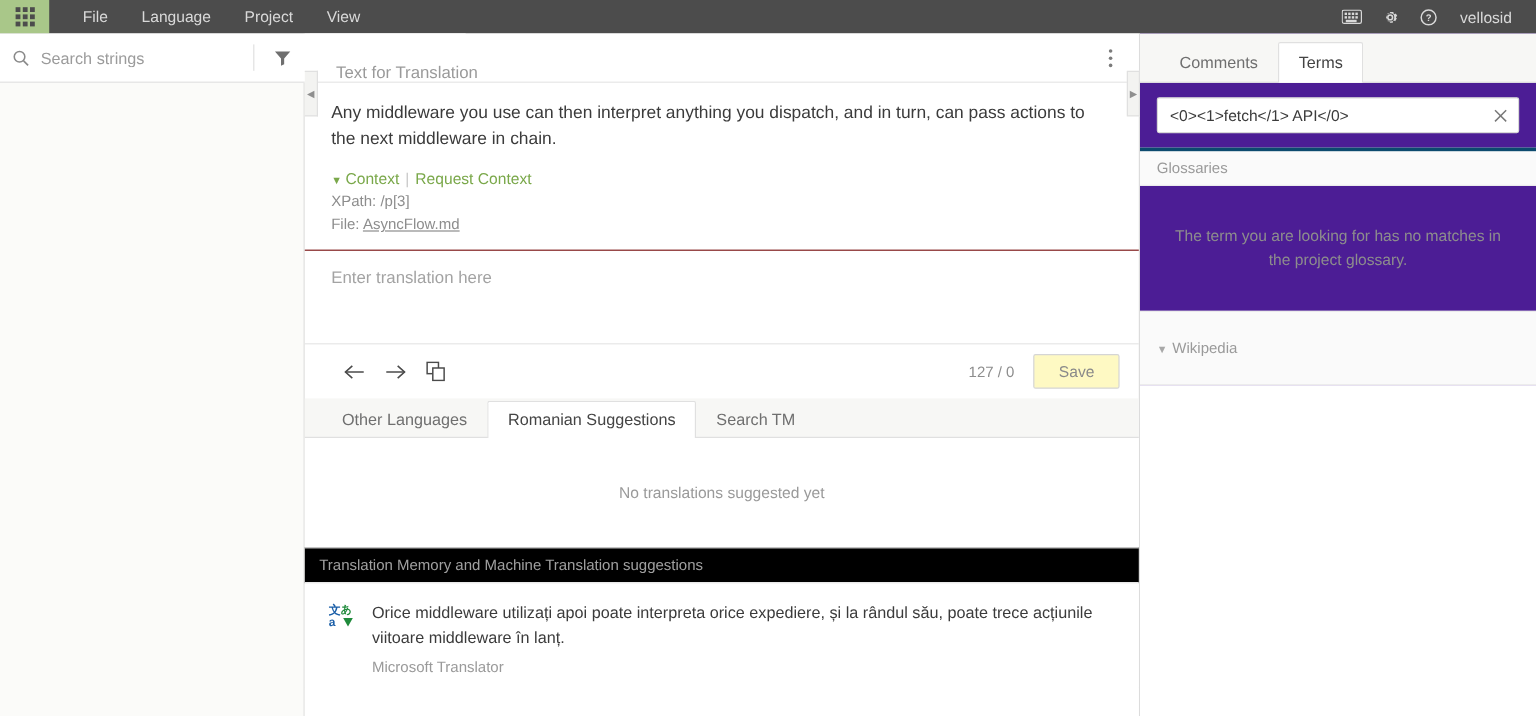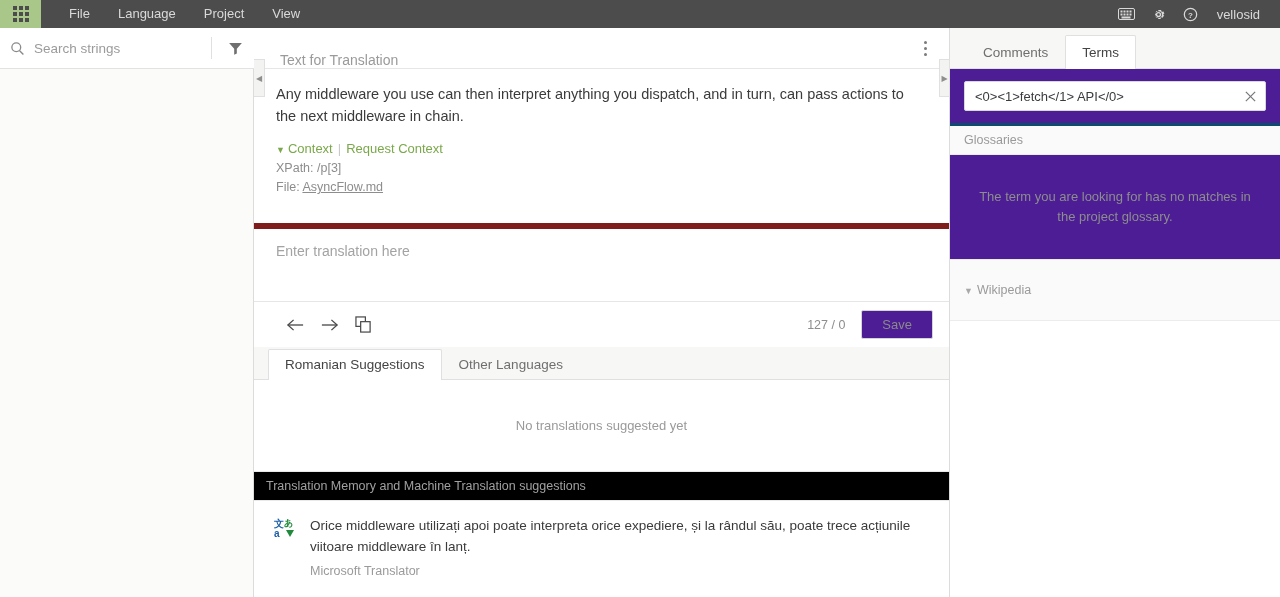--- a/index.html
+++ b/index.html
@@ -110,34 +110,34 @@
   .source-block { padding: 14px 24px 6px 12px; }
   .source-text { font-size: 14.5px; line-height: 22px; color: #3b3b3b; padding: 0 10px; }
   .context-line { padding: 14px 10px 0 10px; font-size: 13px; }
   .ctx-caret { color: #7aa84a; font-size: 9px; margin-right: 3px; }
   .ctx-link { color: #7aa84a; cursor: pointer; }
   .ctx-sep { color: #c9c9c9; margin: 0 5px; }
   .meta-line { padding: 5px 10px 0 10px; font-size: 12.5px; color: #8d8d8d; }
   .meta-file-link { color: #8d8d8d; text-decoration: underline; cursor: pointer; }
 
   .translate-area {
-    margin-top: 23px; border-top: 6px solid #7f1d1d; padding: 14px 24px 0 22px;
+    margin-top: 8px; border-top: 1px solid #7f1d1d; padding: 14px 24px 0 22px;
     min-height: 78px;
   }
   .translate-placeholder { font-size: 14px; color: #a3a3a3; }
 
   .editor-toolbar {
     height: 46px; flex: 0 0 46px; display: flex; align-items: center;
     border-top: 1px solid #e6e6e6; padding: 0 16px 0 24px;
   }
   .tool-btn { width: 34px; height: 34px; display: flex; align-items: center; justify-content: center;
               cursor: pointer; color: #4a4a4a; }
   .counter { margin-left: auto; font-size: 12.5px; color: #8d8d8d; margin-right: 16px; }
   .save-btn {
-    border: 1px solid #d5d5d5; background: #4c1d95; color: #8a8a8a; font-family: inherit;
+    border: 1px solid #d5d5d5; background: #fef9c3; color: #8a8a8a; font-family: inherit;
     font-size: 13px; padding: 6px 20px; border-radius: 2px; cursor: pointer;
   }
 
   .sugg-tabs {
     height: 33px; flex: 0 0 33px; display: flex; align-items: flex-end;
     border-bottom: 1px solid #e0e0e0; background: #f7f7f5; padding-left: 14px;
   }
   .sugg-tab {
     padding: 7px 16px 8px 16px; font-size: 13.5px; color: #6f6f6f; cursor: pointer;
     border: 1px solid transparent; border-bottom: 0; position: relative; top: 1px;
@@ -404,22 +404,23 @@
           <svg width="17" height="17" viewBox="0 0 18 18">
               <rect x="1" y="1" width="10" height="10" fill="none" stroke="currentColor" stroke-width="1.3"></rect>
               <rect x="6" y="6" width="10" height="11" fill="#fff" stroke="currentColor" stroke-width="1.3"></rect>
             </svg>
         </span>
         <span class="counter">127 / 0</span>
         <button class="save-btn">Save</button>
       </div>
 
       <div class="sugg-tabs">
+        <div class="sugg-tab">Other Languages</div>
         <div class="sugg-tab active">Romanian Suggestions</div>
-        <div class="sugg-tab">Other Languages</div>
+        <div class="sugg-tab">Search TM</div>
       </div>
 
       <div class="sugg-empty">No translations suggested yet</div>
 
       <div class="tm-head">Translation Memory and Machine Translation suggestions</div>
 
       <div class="tm-item">
         <span class="tm-icon">
           <svg width="22" height="22" viewBox="0 0 22 22">
             <text x="0" y="10" font-family="Liberation Sans, sans-serif" font-size="10" font-weight="bold" fill="#1b5fa8">文</text>

